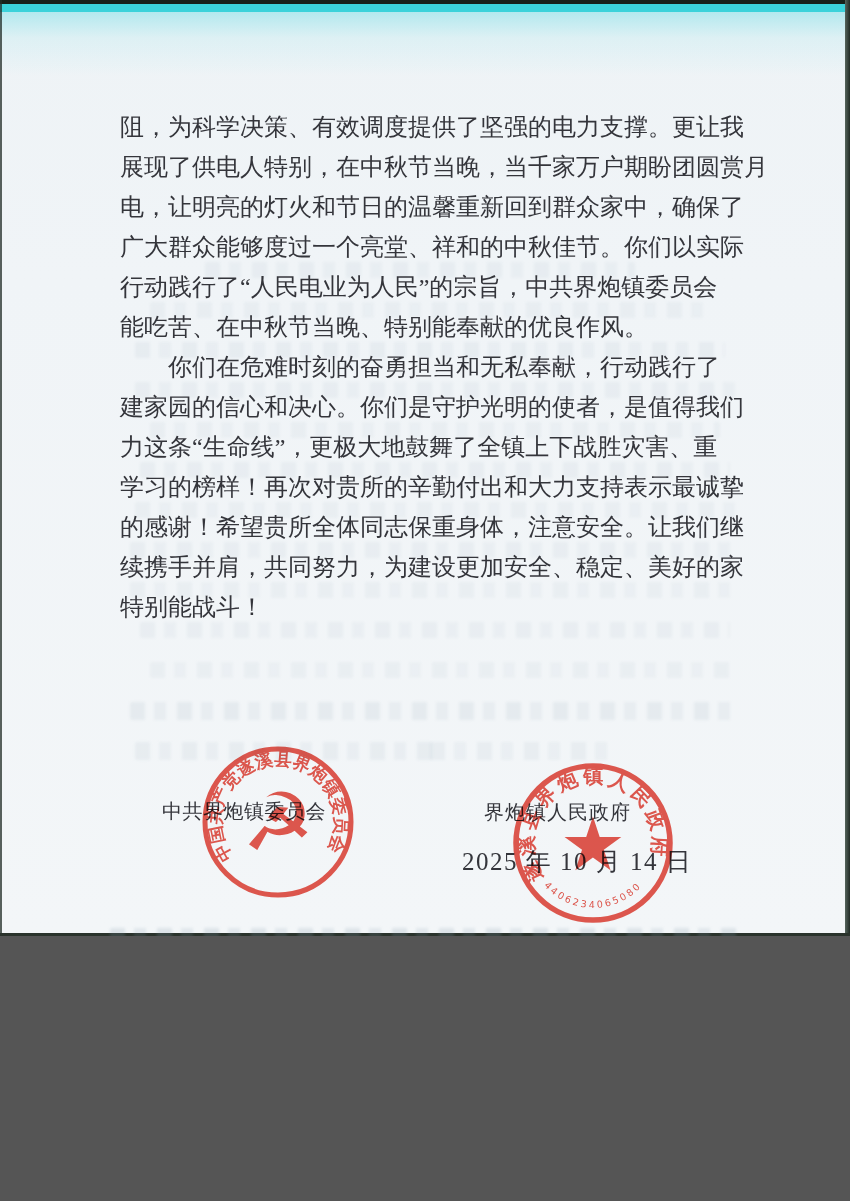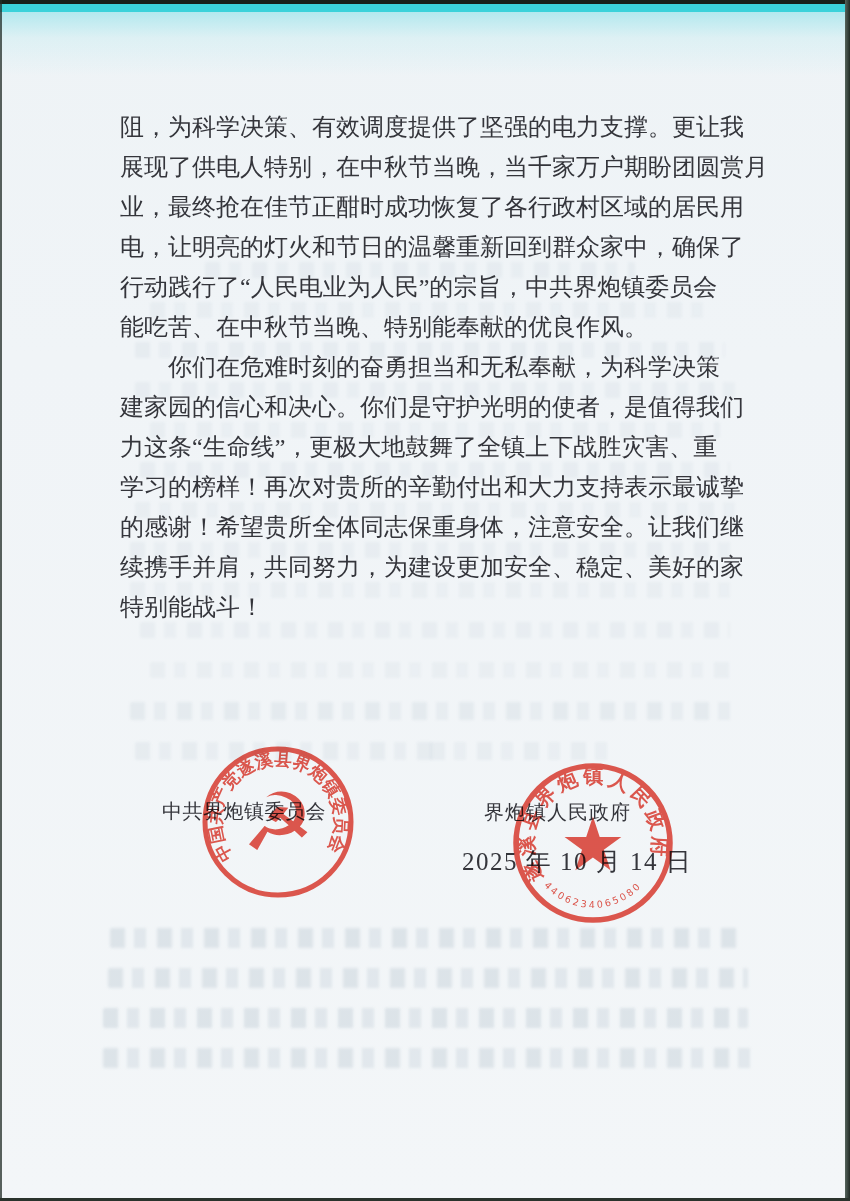--- a/index.html
+++ b/index.html
@@ -1,18 +1,18 @@
 <!DOCTYPE html>
 <html><head>
 <meta charset="utf-8">
 <style>
   html,body{margin:0;padding:0;background:#555;}
   #page{
     position:relative;
-    width:850px;height:1201px;
+    width:850px;height:936px;
     overflow:hidden;
     background:linear-gradient(180deg,#eef3f6 0%,#f0f4f7 30%,#f3f6f8 100%);
     font-family:"Liberation Serif","DejaVu Serif",serif;
   }
   
   .edge-top{position:absolute;left:0;top:0;width:100%;height:4px;background:#17211a;}
   .strip-cyan{position:absolute;left:0;top:4px;width:100%;height:8px;background:#3bd2da;}
   .strip-fade{position:absolute;left:0;top:12px;width:100%;height:64px;
     background:linear-gradient(180deg,rgba(130,224,232,.55) 0%,rgba(170,232,238,.25) 40%,rgba(200,238,242,0) 100%);}
   .edge-left{position:absolute;left:0;top:0;width:2px;height:100%;background:rgba(35,45,40,.75);}
@@ -68,25 +68,25 @@
   <div class="bleed" style="left:135px;top:742px;width:300px;height:18px;opacity:.26"></div>
   <div class="bleed" style="left:430px;top:742px;width:180px;height:18px;opacity:.24"></div>
   <div class="bleed" style="left:110px;top:928px;width:635px;height:20px;opacity:.5"></div>
   <div class="bleed" style="left:108px;top:968px;width:640px;height:20px;opacity:.5"></div>
   <div class="bleed" style="left:103px;top:1008px;width:645px;height:20px;opacity:.52"></div>
   <div class="bleed" style="left:103px;top:1048px;width:648px;height:20px;opacity:.5"></div>
 
   <div class="doc-text">
     <div class="line">阻，为科学决策、有效调度提供了坚强的电力支撑。更让我</div>
     <div class="line">展现了供电人特别，在中秋节当晚，当千家万户期盼团圆赏月</div>
-    <div class="line">业，最终抢在佳节正酣时成功恢复了各行政村区域的居民用</div>
     <div class="line">电，让明亮的灯火和节日的温馨重新回到群众家中，确保了</div>
+    <div class="line">广大群众能够度过一个亮堂、祥和的中秋佳节。你们以实际</div>
     <div class="line">行动践行了“人民电业为人民”的宗旨，中共界炮镇委员会</div>
     <div class="line">能吃苦、在中秋节当晚、特别能奉献的优良作风。</div>
-    <div class="line indent">你们在危难时刻的奋勇担当和无私奉献，为科学决策</div>
+    <div class="line indent">你们在危难时刻的奋勇担当和无私奉献，行动践行了</div>
     <div class="line">建家园的信心和决心。你们是守护光明的使者，是值得我们</div>
     <div class="line">力这条“生命线”，更极大地鼓舞了全镇上下战胜灾害、重</div>
     <div class="line">学习的榜样！再次对贵所的辛勤付出和大力支持表示最诚挚</div>
     <div class="line">的感谢！希望贵所全体同志保重身体，注意安全。让我们继</div>
     <div class="line">续携手并肩，共同努力，为建设更加安全、稳定、美好的家</div>
     <div class="line">特别能战斗！</div>
   </div>
 
   <div class="sig sig-left">中共界炮镇委员会</div>
   <div class="sig sig-right">界炮镇人民政府</div>

